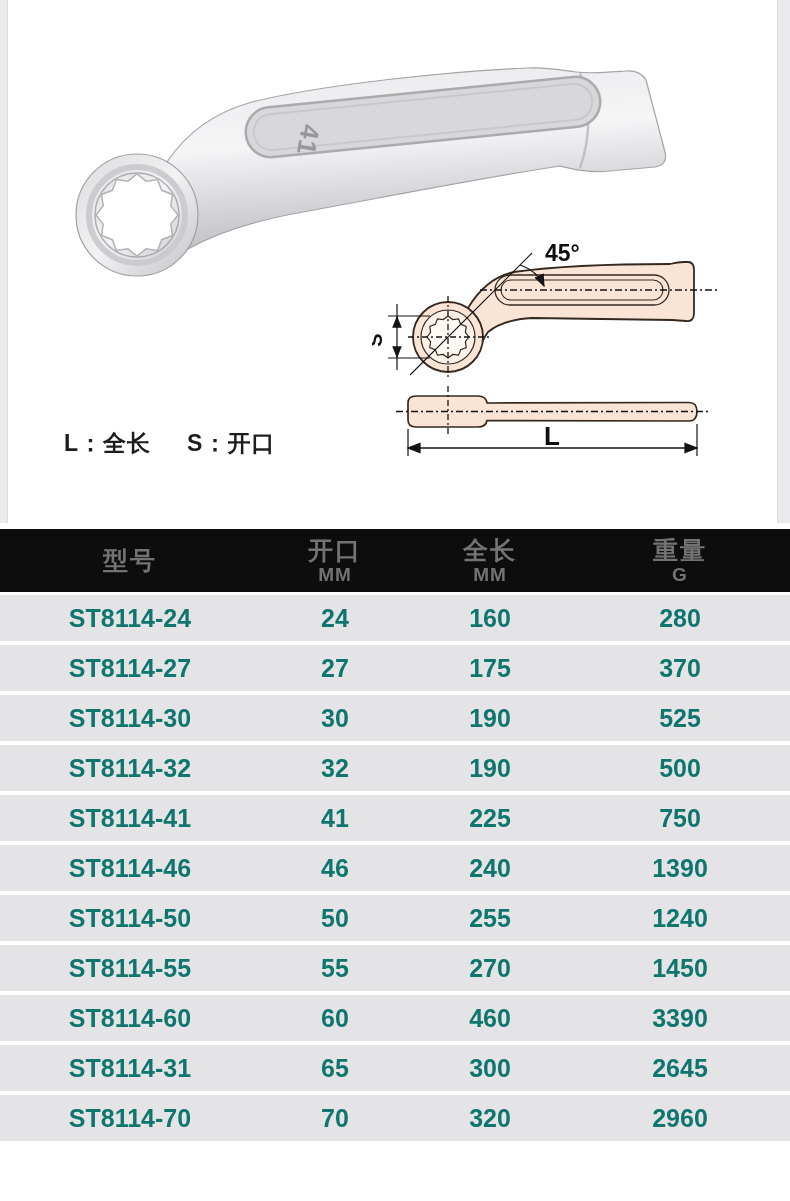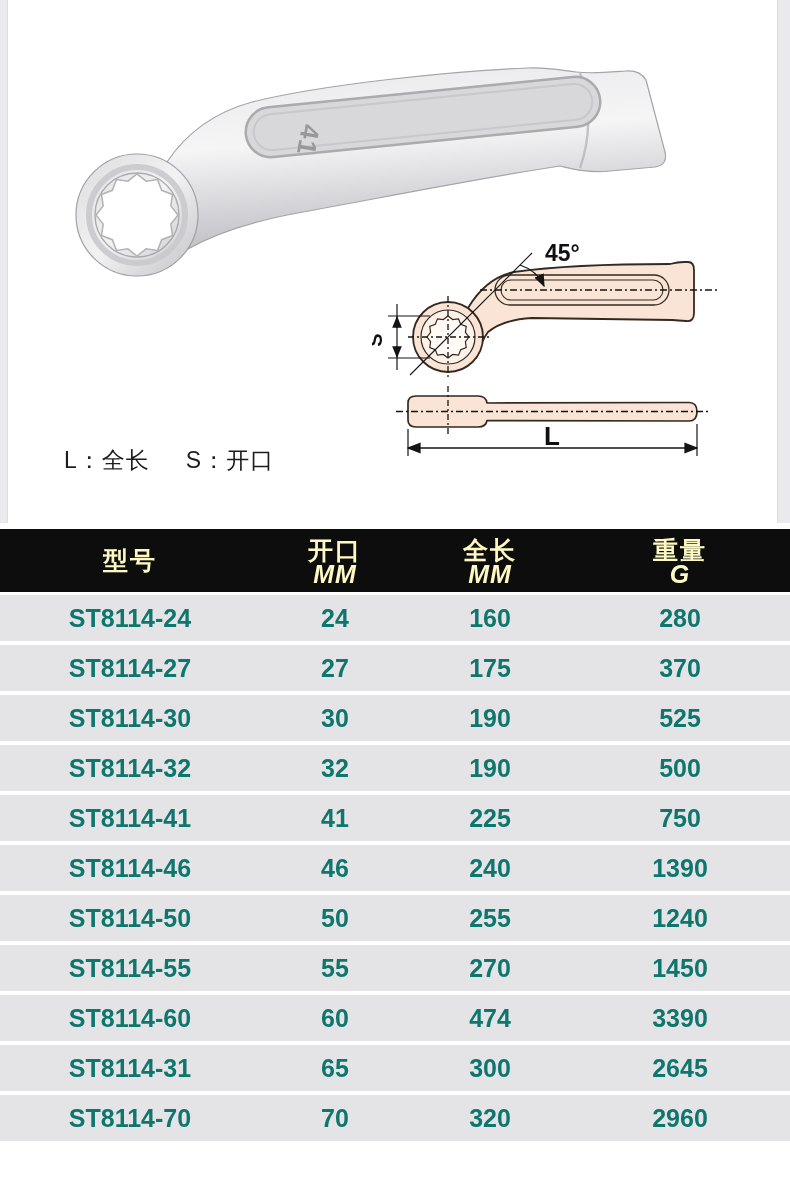--- a/index.html
+++ b/index.html
@@ -3,28 +3,28 @@
 <meta charset="utf-8">
 <style>
   html,body{margin:0;padding:0;background:#fff;}
   .page{position:relative;width:790px;height:1201px;background:#ffffff;overflow:hidden;
         font-family:"Liberation Sans","DejaVu Sans",sans-serif;}
   .side-strip{position:absolute;top:0;height:523px;background:#eaeaee;}
   .side-strip.left{left:0;width:7px;border-right:1px solid #dddde1;}
   .side-strip.right{right:0;width:12px;border-left:1px solid #dddde1;}
   .photo{position:absolute;left:60px;top:40px;}
   .drawing{position:absolute;left:372px;top:228px;}
-  .legend{position:absolute;left:64px;top:445px;font-size:23px;font-weight:400;
+  .legend{position:absolute;left:64px;top:428px;font-size:23px;font-weight:700;
           color:#1d1d1f;letter-spacing:1px;white-space:nowrap;}
   .legend .gap{display:inline-block;width:36px;}
   table.spec{position:absolute;top:529px;left:0;width:790px;border-collapse:separate;border-spacing:0;table-layout:fixed;}
   table.spec thead th{background:#0d0d0d;height:63px;border-bottom:3px solid #ffffff;
-          color:#fef9c3;font-weight:700;vertical-align:middle;padding:0;text-align:center;}
+          color:#737373;font-weight:700;vertical-align:middle;padding:0;text-align:center;}
   .h-label{font-size:25px;line-height:27px;letter-spacing:2px;}
-  .h-unit{font-size:25px;line-height:21px;letter-spacing:1px;font-style:italic;}
+  .h-unit{font-size:19px;line-height:21px;letter-spacing:1px;}
   table.spec td{height:46px;background:#e4e4e7;border-bottom:4px solid #ffffff;
           text-align:center;vertical-align:middle;font-size:25px;font-weight:700;color:#0f766e;padding:0;}
   svg text{font-family:"Liberation Sans","DejaVu Sans",sans-serif;}
 </style>
 </head>
 <body>
 
 <div class="page">
 
   <div class="side-strip left"></div>
@@ -174,21 +174,21 @@
         </tr>
         <tr>
           <td>ST8114-55</td>
           <td>55</td>
           <td>270</td>
           <td>1450</td>
         </tr>
         <tr>
           <td>ST8114-60</td>
           <td>60</td>
-          <td>474</td>
+          <td>460</td>
           <td>3390</td>
         </tr>
         <tr>
           <td>ST8114-31</td>
           <td>65</td>
           <td>300</td>
           <td>2645</td>
         </tr>
         <tr>
           <td>ST8114-70</td>

